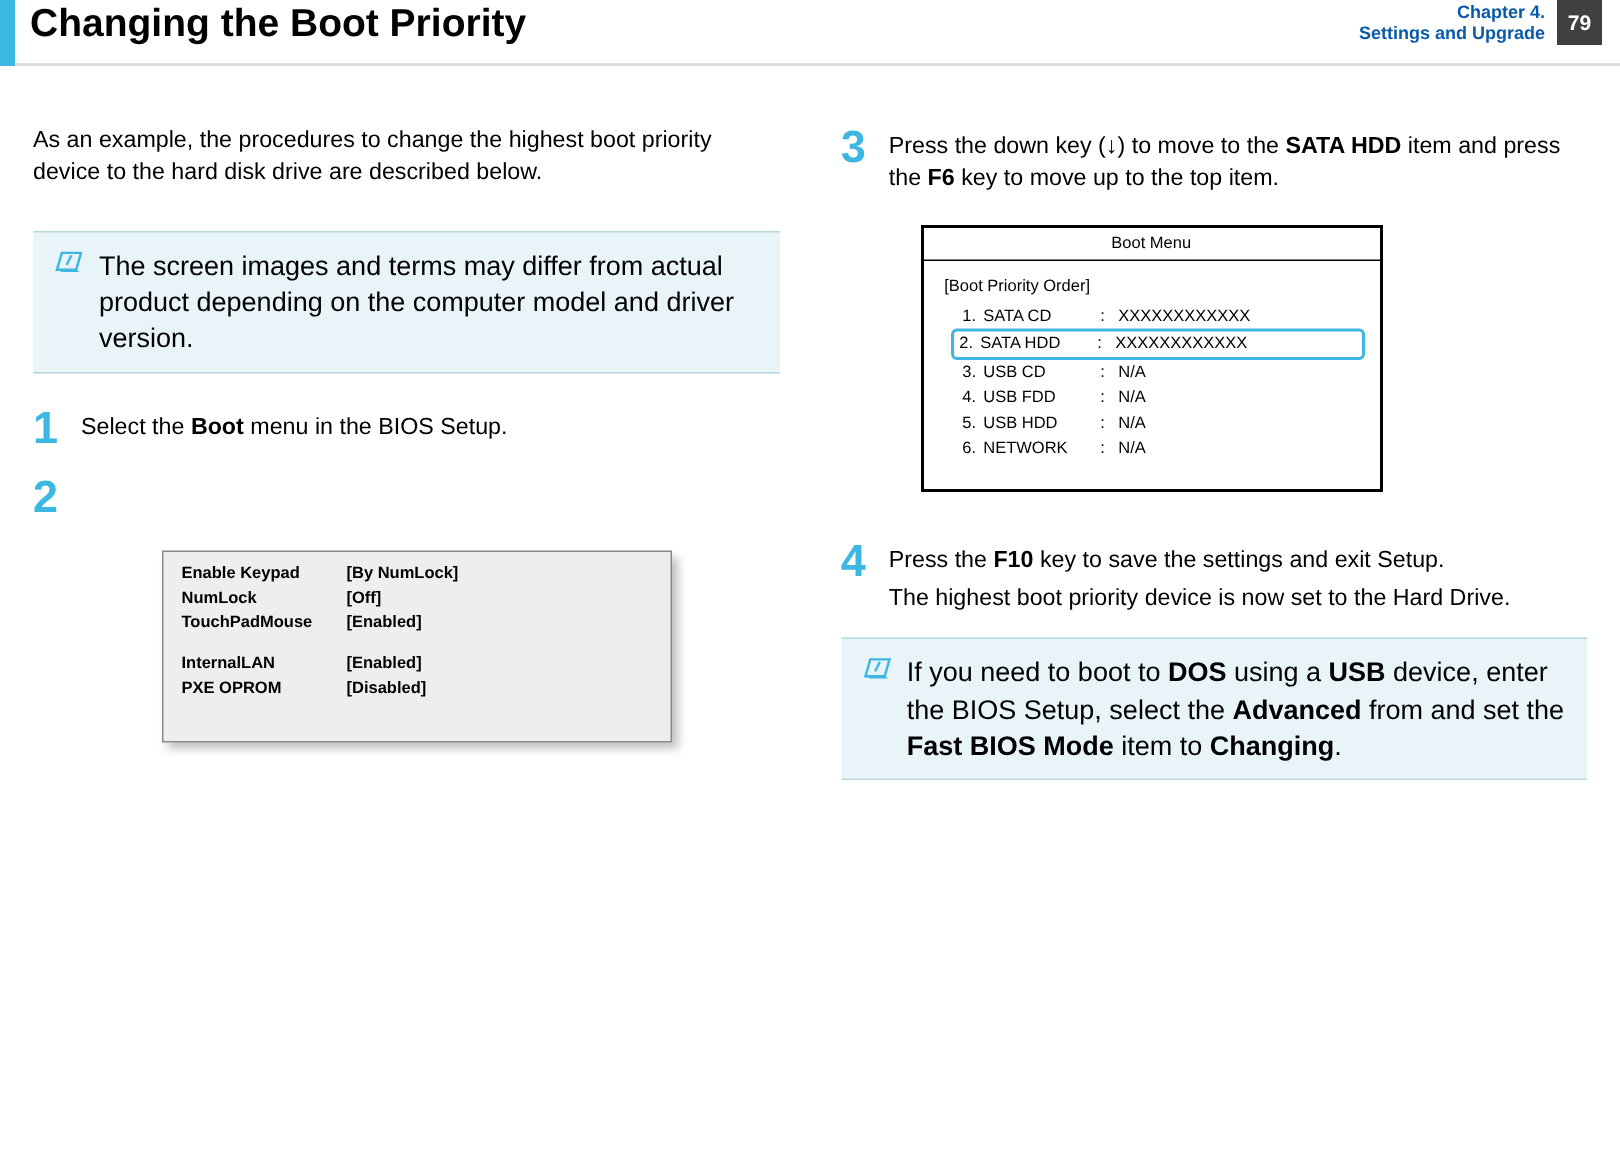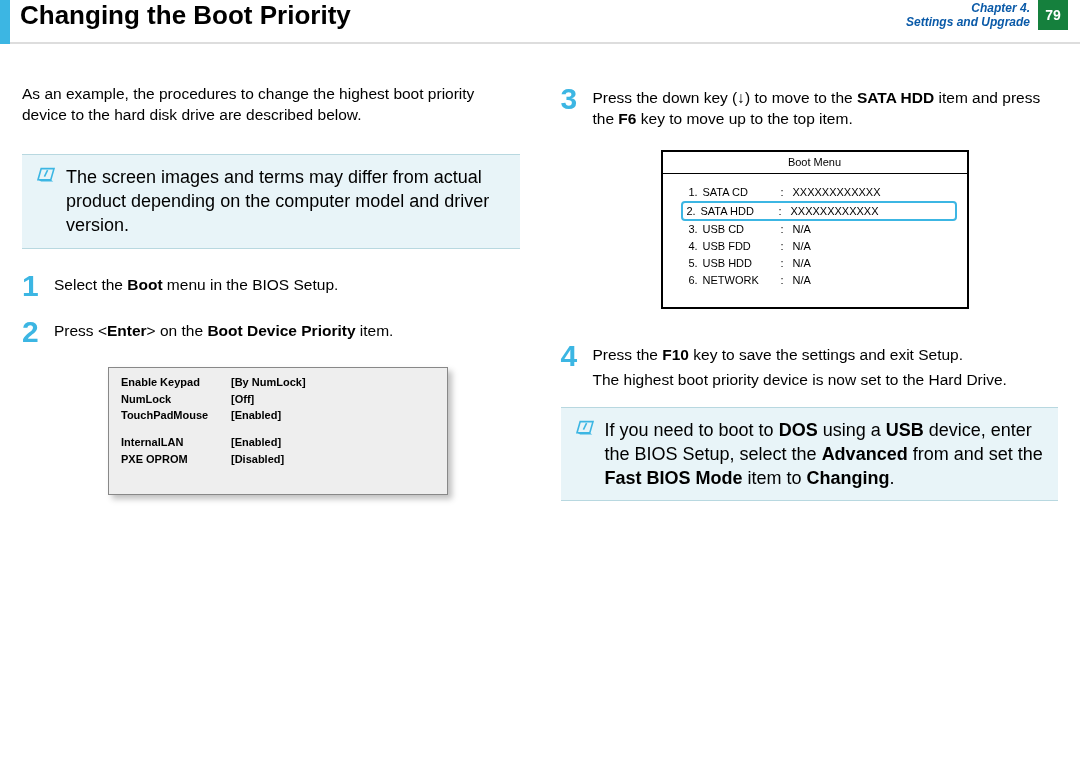--- a/index.html
+++ b/index.html
@@ -32,26 +32,25 @@
     display: flex;
     align-items: center;
   }
   .chapter-label {
     color: #0a5aa8;
     font-size: 12px;
     font-weight: bold;
     text-align: right;
     line-height: 1.2;
     margin-right: 8px;
-    font-style: italic;
   }
   .page-num-box {
     width: 30px;
     height: 30px;
-    background: #15803d;
+    background: #404040;
     color: #fff;
     font-size: 14px;
     font-weight: bold;
     display: flex;
     align-items: center;
     justify-content: center;
     margin-right: 12px;
   }
   .content {
     display: flex;
@@ -113,21 +112,21 @@
     border-radius: 4px;
     color: #fff;
     padding: 3px 6px;
     margin-bottom: 6px;
     width: 162px;
   }
   .bios-row { display: flex; padding: 1px 6px; }
   .bios-row .k { width: 110px; }
   .bios-gap { height: 10px; }
   .bootmenu-panel {
-    margin-left: 100px;
+    margin-left: 53px;
     margin-top: 20px;
     width: 308px;
     border: 2px solid #000;
     font-family: Arial, sans-serif;
     font-size: 11px;
   }
   .bootmenu-title {
     text-align: center;
     padding: 3px 0;
     border-bottom: 1px solid #000;
@@ -178,23 +177,20 @@
 
     <div class="step">
       <div class="step-num">1</div>
       <div class="step-text">
         <span>Select the </span><b>Boot</b><span> menu in the BIOS Setup.</span>
       </div>
     </div>
 
     <div class="step">
       <div class="step-num">2</div>
-      <div class="step-text">
-        <span>Press &lt;</span><b>Enter</b><span>&gt; on the </span><b>Boot Device Priority</b><span> item.</span>
-      </div>
     </div>
 
     <div class="bios-panel">
       <div id="bios-rows1">
           <div class="bios-row">
             <span class="k">Enable Keypad</span>
             <span>[By NumLock]</span>
           </div>
           <div class="bios-row">
             <span class="k">NumLock</span>
@@ -225,20 +221,21 @@
     <div class="step">
       <div class="step-num">3</div>
       <div class="step-text">
         <span>Press the down key (↓) to move to the </span><b>SATA HDD</b><span> item and press the </span><b>F6</b><span> key to move up to the top item.</span>
       </div>
     </div>
 
     <div class="bootmenu-panel">
       <div class="bootmenu-title">Boot Menu</div>
       <div class="bootmenu-body">
+        <div class="bpo-label">[Boot Priority Order]</div>
         <div id="bootmenu-rows">
             <div class="bootmenu-row">
               <span class="n">1.</span>
               <span class="dev">SATA CD</span>
               <span class="c">:</span>
               <span>XXXXXXXXXXXX</span>
             </div>
             <div class="bootmenu-row bootmenu-highlight">
               <span class="n">2.</span>
               <span class="dev">SATA HDD</span>

